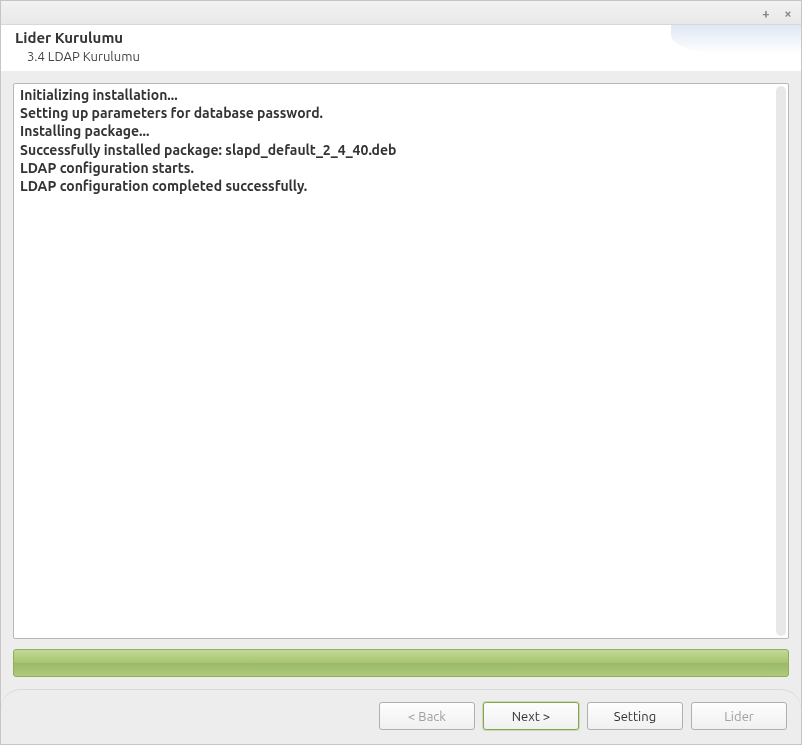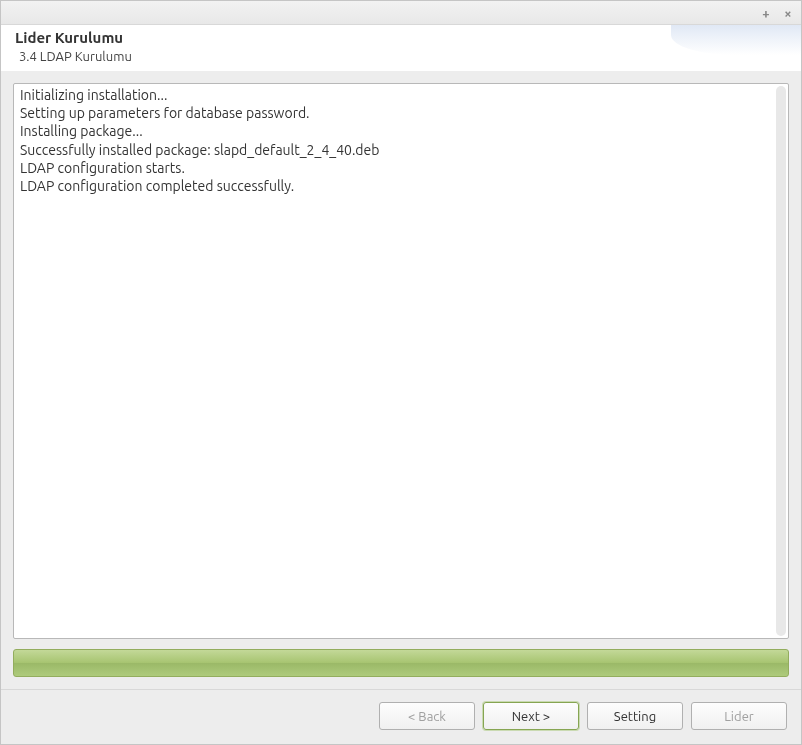--- a/index.html
+++ b/index.html
@@ -50,38 +50,39 @@
     }
     .header-title {
       font-size: 15px;
       font-weight: bold;
       color: #333;
       margin-bottom: 3px;
     }
     .header-subtitle {
       font-size: 13px;
       color: #444;
-      margin-left: 4px;
+      margin-left: 12px;
     }
     .header-logo {
       position: absolute;
       top: 0;
       right: 0;
       width: 130px;
       height: 30px;
       background: linear-gradient(to bottom, #e0e8f5 0%, #f0f4fa 50%, #ffffff 100%);
       border-bottom-left-radius: 50% 20px;
     }
     .content-area {
       flex: 1;
       padding: 12px;
       display: flex;
       flex-direction: column;
       gap: 10px;
       background: #ededed;
+      font-weight: bold;
     }
     .log-box {
       flex: 1;
       background: #ffffff;
       border: 1px solid #b8b8b8;
       border-radius: 2px;
       position: relative;
       overflow: hidden;
     }
     .log-content {
@@ -107,20 +108,21 @@
       border: 1px solid #93ad5e;
       border-radius: 3px;
     }
     .button-row {
       padding: 12px 14px 14px 14px;
       display: flex;
       justify-content: flex-end;
       gap: 8px;
       border-top: 1px solid #d8d8d8;
       background: #ededed;
+      border-radius: 20px;
     }
     .btn {
       min-width: 96px;
       height: 28px;
       background: linear-gradient(to bottom, #fdfdfd, #f0f0f0);
       border: 1px solid #b0b0b0;
       border-radius: 3px;
       font-size: 13px;
       color: #333;
       cursor: pointer;

